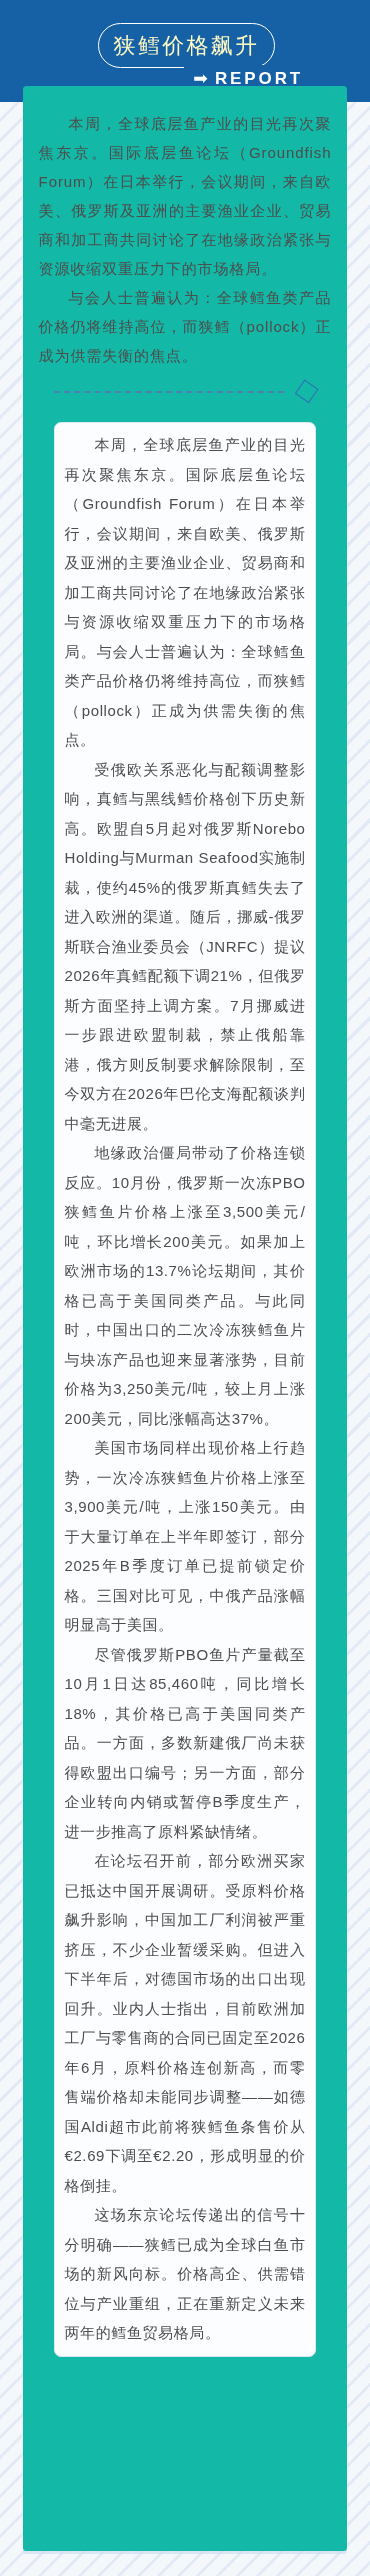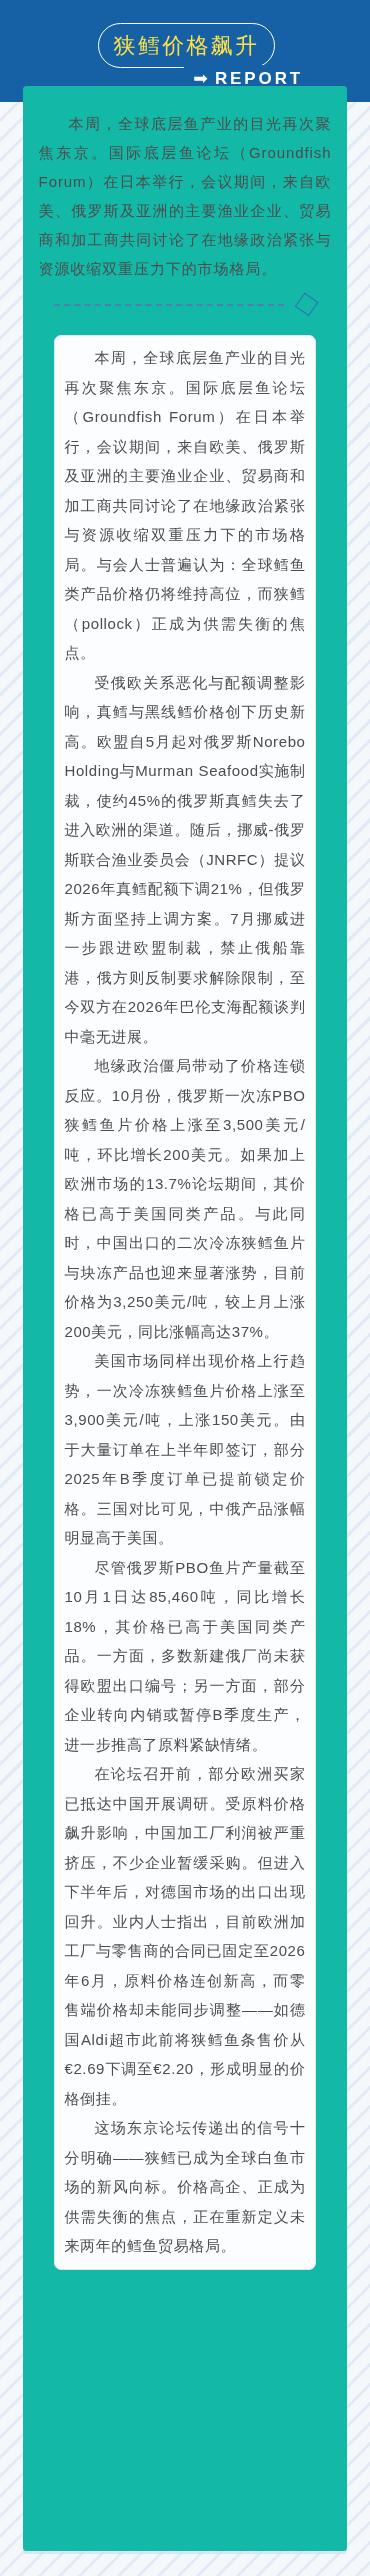--- a/index.html
+++ b/index.html
@@ -18,21 +18,21 @@
   .header-band {
     position:absolute; left:0; top:0; width:371px; height:102px;
     background:#1661a6;
   }
   .badge {
     position:absolute; left:98px; top:23px; width:177px; height:45px;
     border:1.7px solid #ffffff; border-radius:23px;
   }
   .badge-title {
     width:100%; height:100%; display:flex; align-items:center; justify-content:center;
-    color:#fde047; font-size:22px; letter-spacing:2.3px; font-weight:500;
+    color:#fef9c3; font-size:22px; letter-spacing:2.3px; font-weight:500;
   }
   .report-row {
     position:absolute; left:184px; top:65px; height:27px;
     background:#1661a6; display:flex; align-items:center;
     padding:0 2.3px 0 9.3px;
   }
   .arrow-glyph { color:#ffffff; font-size:17.4px; line-height:1; margin-right:7px; }
   .report-label { color:#ffffff; font-size:17px; letter-spacing:2.9px; font-weight:700; }
 
   .card {
@@ -80,32 +80,33 @@
     <span class="arrow-glyph">➡</span>
     <span class="report-label">REPORT</span>
   </div>
 </div>
 
 <div class="card">
   <div class="card-inner">
 
     <div class="intro">
       <p>本周，全球底层鱼产业的目光再次聚焦东京。国际底层鱼论坛（Groundfish Forum）在日本举行，会议期间，来自欧美、俄罗斯及亚洲的主要渔业企业、贸易商和加工商共同讨论了在地缘政治紧张与资源收缩双重压力下的市场格局。</p>
+      <p>与会人士普遍认为：全球鳕鱼类产品价格仍将维持高位，而狭鳕（pollock）正成为供需失衡的焦点。</p>
     </div>
 
     <div class="separator">
       <div class="dash-line"></div>
       <div class="diamond"></div>
     </div>
 
     <div class="article-box">
       <p>本周，全球底层鱼产业的目光再次聚焦东京。国际底层鱼论坛（Groundfish Forum）在日本举行，会议期间，来自欧美、俄罗斯及亚洲的主要渔业企业、贸易商和加工商共同讨论了在地缘政治紧张与资源收缩双重压力下的市场格局。与会人士普遍认为：全球鳕鱼类产品价格仍将维持高位，而狭鳕（pollock）正成为供需失衡的焦点。</p>
       <p>受俄欧关系恶化与配额调整影响，真鳕与黑线鳕价格创下历史新高。欧盟自5月起对俄罗斯Norebo Holding与Murman Seafood实施制裁，使约45%的俄罗斯真鳕失去了进入欧洲的渠道。随后，挪威-俄罗斯联合渔业委员会（JNRFC）提议2026年真鳕配额下调21%，但俄罗斯方面坚持上调方案。7月挪威进一步跟进欧盟制裁，禁止俄船靠港，俄方则反制要求解除限制，至今双方在2026年巴伦支海配额谈判中毫无进展。</p>
       <p>地缘政治僵局带动了价格连锁反应。10月份，俄罗斯一次冻PBO狭鳕鱼片价格上涨至3,500美元/吨，环比增长200美元。如果加上欧洲市场的13.7%论坛期间，其价格已高于美国同类产品。与此同时，中国出口的二次冷冻狭鳕鱼片与块冻产品也迎来显著涨势，目前价格为3,250美元/吨，较上月上涨200美元，同比涨幅高达37%。</p>
       <p>美国市场同样出现价格上行趋势，一次冷冻狭鳕鱼片价格上涨至3,900美元/吨，上涨150美元。由于大量订单在上半年即签订，部分2025年B季度订单已提前锁定价格。三国对比可见，中俄产品涨幅明显高于美国。</p>
       <p>尽管俄罗斯PBO鱼片产量截至10月1日达85,460吨，同比增长18%，其价格已高于美国同类产品。一方面，多数新建俄厂尚未获得欧盟出口编号；另一方面，部分企业转向内销或暂停B季度生产，进一步推高了原料紧缺情绪。</p>
       <p>在论坛召开前，部分欧洲买家已抵达中国开展调研。受原料价格飙升影响，中国加工厂利润被严重挤压，不少企业暂缓采购。但进入下半年后，对德国市场的出口出现回升。业内人士指出，目前欧洲加工厂与零售商的合同已固定至2026年6月，原料价格连创新高，而零售端价格却未能同步调整——如德国Aldi超市此前将狭鳕鱼条售价从€2.69下调至€2.20，形成明显的价格倒挂。</p>
-      <p>这场东京论坛传递出的信号十分明确——狭鳕已成为全球白鱼市场的新风向标。价格高企、正成为供需失衡的焦点，正在重新定义未来两年的鳕鱼贸易格局。</p>
+      <p>这场东京论坛传递出的信号十分明确——狭鳕已成为全球白鱼市场的新风向标。价格高企、供需错位与产业重组，正在重新定义未来两年的鳕鱼贸易格局。</p>
     </div>
 
   </div>
 </div>
 
 
 </body></html>

